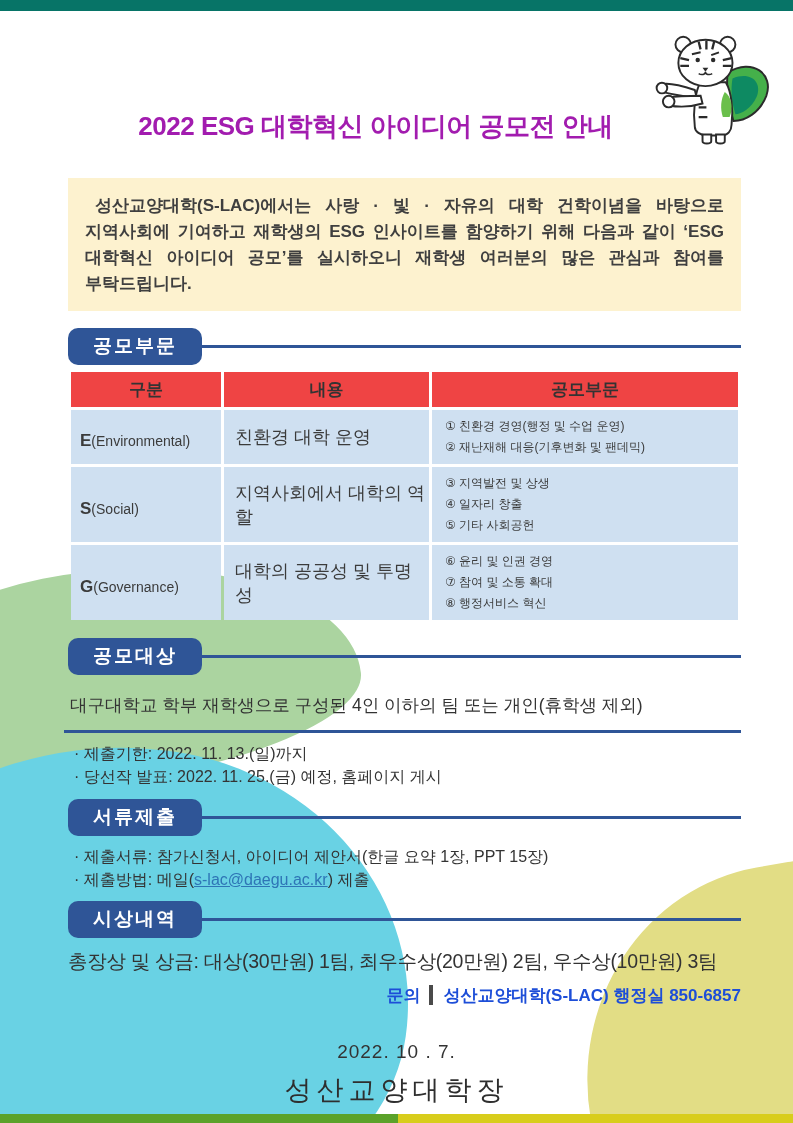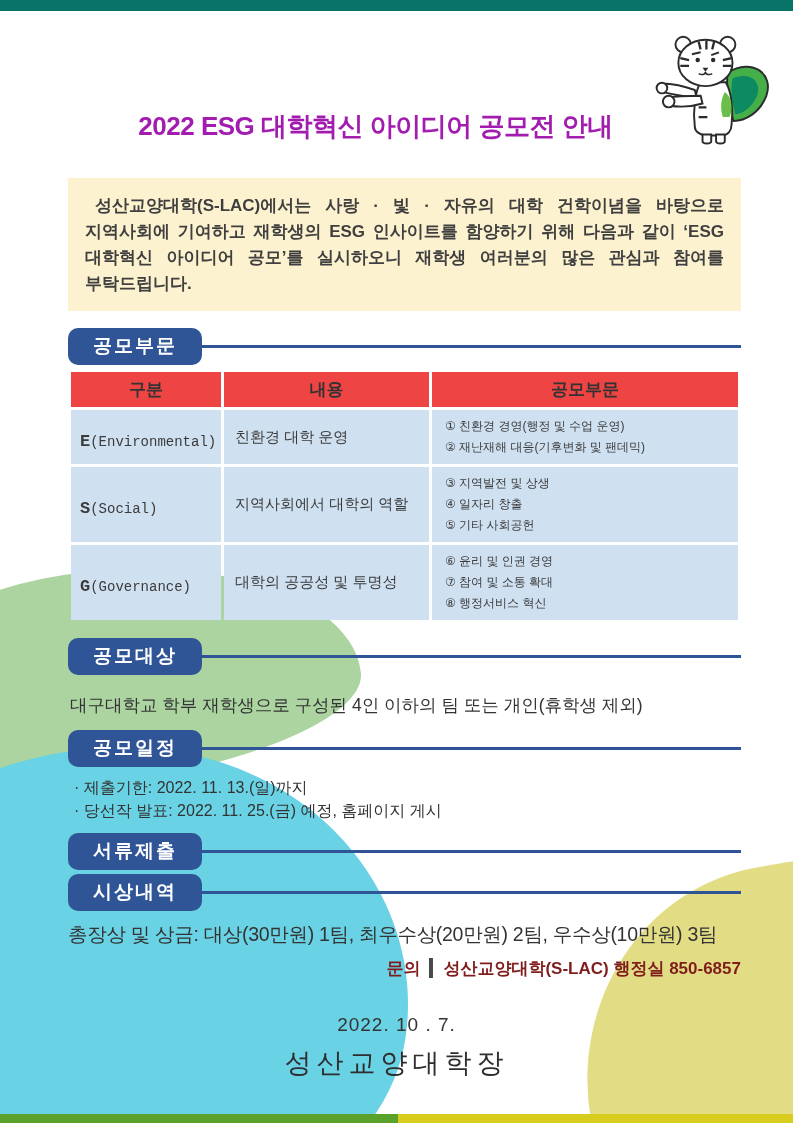--- a/index.html
+++ b/index.html
@@ -52,39 +52,39 @@
   }
   .sec-rule { flex:1; height:3px; background:#2f5597; margin-left:-4px; }
   
   .parts-table { width:100%; border-collapse:separate; border-spacing:3px; margin-top:4px; }
   .parts-table th {
     background:#ef4444; font-size:17px; font-weight:700; color:#333;
     padding:6px 4px; text-align:center;
   }
   .parts-table td { background:#cfe0f1; vertical-align:middle; font-size:16px; color:#3b3b3b; }
   .col-cat { width:150px; } .col-desc { width:205px; } .col-items { width:auto; }
-  td.cat-cell { padding:16px 4px 8px 9px; font-size:14px;font-family:Liberation Mono, monospace; }
+  td.cat-cell { padding:16px 4px 8px 9px; font-size:14px; }
   td.cat-cell b { font-size:17px; font-weight:700; }
-  td.desc-cell { padding:8px 0 8px 11px; font-size:15px; }
+  td.desc-cell { padding:8px 0 8px 11px; font-size:18px; }
   td.items-cell { padding:6px 4px 6px 13px; }
   td.items-cell div { line-height:21px; font-size:12px; }
   
   .sec-text { margin:18px 0 0 2px; font-size:17.5px; line-height:24px; color:#333; word-break:keep-all; }
   .bullet-list { margin:9px 0 0 6px; }
   .bullet-list div { font-size:16px; line-height:23px; color:#333; }
   .email-link { color:#2e75b6; text-decoration:underline; }
   
   .mt-sec1 { margin-top:17px; }
   .mt-sec2 { margin-top:15px;font-family:Liberation Serif, serif; }
   .mt-sec3 { margin-top:13px; }
   .mt-sec4 { margin-top:11px; }
-  .mt-sec5 { margin-top:4px; }
+  .mt-sec5 { margin-top:10px; }
   
   .award-line { margin-top:10px; font-size:19.5px; color:#333; letter-spacing:-0.3px; word-break:keep-all; }
-  .contact-line { margin-top:9px; text-align:right; font-size:17px; font-weight:700; color:#7f1d1d; }
+  .contact-line { margin-top:9px; text-align:right; font-size:17px; font-weight:700; color:#1d4ed8; }
   .contact-divider {
     display:inline-block; width:4px; height:20px; background:#4a4a4a;
     vertical-align:-4px; margin:0 10px 0 9px;
   }
   
   .closing { position:relative; z-index:1; text-align:center; margin-top:34px; }
   .closing .date { font-size:19px; color:#333; letter-spacing:1px; }
   .closing .signer {
     margin-top:9px; font-size:27px; color:#2e2e2e; letter-spacing:5px;
     font-family:"Liberation Serif","DejaVu Serif",serif;
@@ -189,32 +189,35 @@
   </tbody>
     </table>
 
   <div class="sec-head mt-sec2">
     <span class="sec-badge">공모대상</span>
     <span class="sec-rule"></span>
   </div>
   <p class="sec-text">대구대학교 학부 재학생으로 구성된 4인 이하의 팀 또는 개인(휴학생 제외)</p>
 
   <div class="sec-head mt-sec3">
-    <span class="sec-badge">공모일정</span>
     <span class="sec-rule"></span>
   </div>
   <div class="bullet-list">
     <div>· 제출기한: 2022. 11. 13.(일)까지</div>
     <div>· 당선작 발표: 2022. 11. 25.(금) 예정, 홈페이지 게시</div>
   </div>
 
   <div class="sec-head mt-sec4">
     <span class="sec-badge">서류제출</span>
     <span class="sec-rule"></span>
   </div>
+  <div class="bullet-list">
+    <div>· 제출서류: 참가신청서, 아이디어 제안서(한글 요약 1장, PPT 15장)</div>
+    <div><span>· 제출방법: 메일(</span><a href="#" class="email-link">s-lac@daegu.ac.kr</a><span>) 제출</span></div>
+  </div>
 
   <div class="sec-head mt-sec5">
     <span class="sec-badge">시상내역</span>
     <span class="sec-rule"></span>
   </div>
   <p class="award-line">총장상 및 상금: 대상(30만원) 1팀, 최우수상(20만원) 2팀, 우수상(10만원) 3팀</p>
   <p class="contact-line"><span>문의</span><span class="contact-divider"></span><span>성산교양대학(S-LAC) 행정실 850-6857</span></p>
 
 </div>
 

